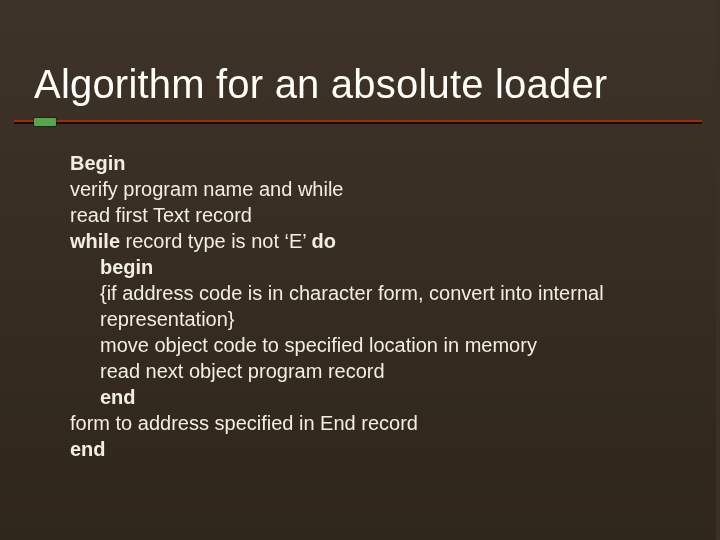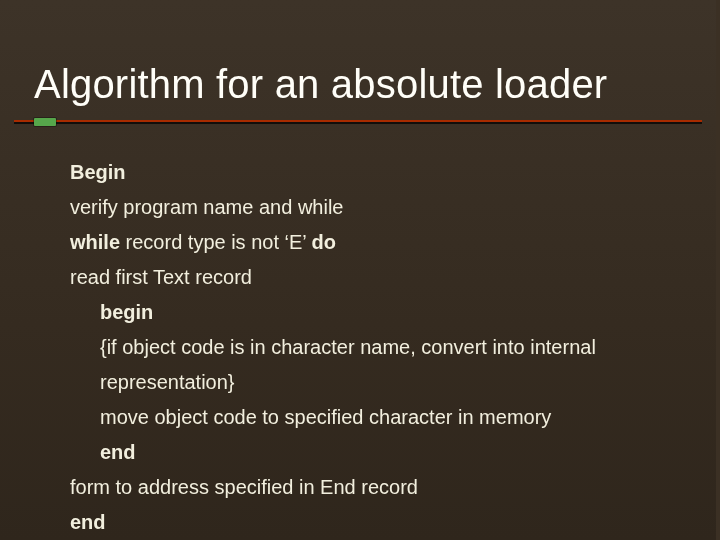--- a/index.html
+++ b/index.html
@@ -61,21 +61,20 @@
     left: 70px;
     top: 150px;
     right: 30px;
     color: #f2efde;
     font-size: 20px;
     line-height: 1.3;
   }
   .body .line {
     white-space: nowrap;
     overflow: visible;
-    margin-top: 9px;
   }
   .body .indent {
     padding-left: 30px;
   }
   .body b {
     font-weight: bold;
   }
 </style>
 </head>
 <body>
@@ -86,24 +85,25 @@
 
   <div class="rule">
     <div class="bar-top"></div>
     <div class="bar-bottom"></div>
     <div class="nub"></div>
   </div>
 
   <div class="body">
     <div class="line"><b>Begin</b></div>
     <div class="line">verify program name and while</div>
+    <div class="line">read first Text record</div>
     <div class="line"><b>while</b><span> record type is not ‘E’ </span><b>do</b></div>
-    <div class="line">read first Text record</div>
     <div class="line indent"><b>begin</b></div>
-    <div class="line indent">{if object code is in character name, convert into internal</div>
+    <div class="line indent">{if address code is in character form, convert into internal</div>
     <div class="line indent">representation}</div>
-    <div class="line indent">move object code to specified character in memory</div>
+    <div class="line indent">move object code to specified location in memory</div>
+    <div class="line indent">read next object program record</div>
     <div class="line indent"><b>end</b></div>
     <div class="line">form to address specified in End record</div>
     <div class="line"><b>end</b></div>
   </div>
 
 </div>
 
 </body></html>

